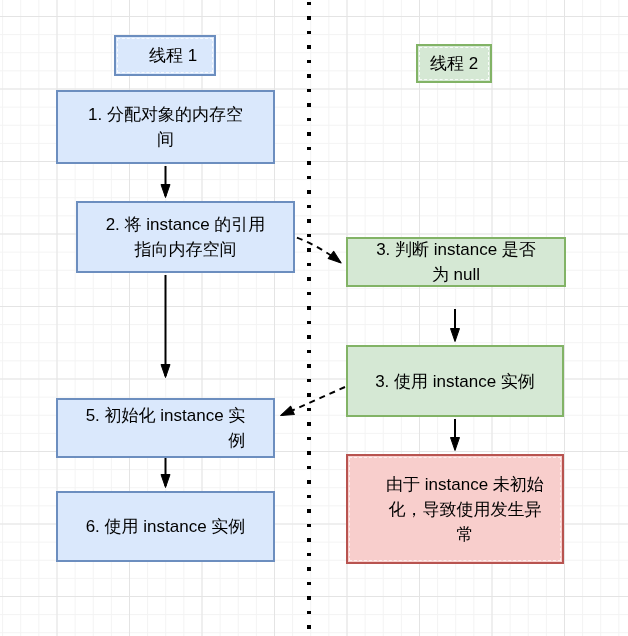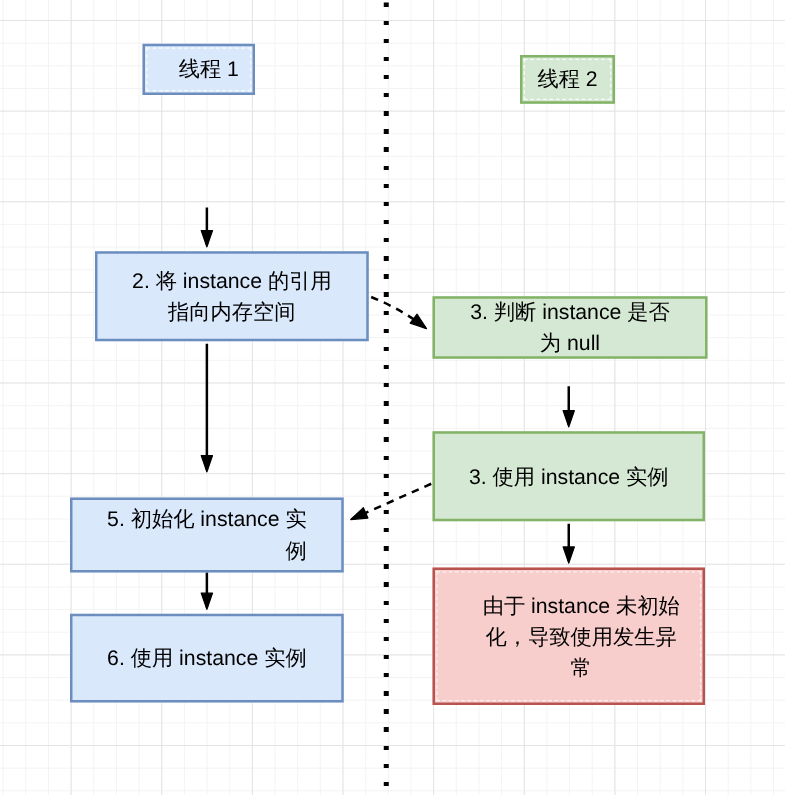--- a/index.html
+++ b/index.html
@@ -75,24 +75,26 @@
     </defs>
     <path class="edge" d="M165.5,166 L165.5,196" marker-end="url(#ah)"></path>
     <path class="edge" d="M165.5,275 L165.5,376" marker-end="url(#ah)"></path>
     <path class="edge" d="M165.5,456 L165.5,486" marker-end="url(#ah)"></path>
     <path class="edge" d="M455,309 L455,340" marker-end="url(#ah)"></path>
     <path class="edge" d="M455,419 L455,449" marker-end="url(#ah)"></path>
     <path class="edge dashed" d="M276,231 C298,236 322,248 340,262" marker-end="url(#ah)"></path>
     <path class="edge dashed" d="M345,387 L282,415" marker-end="url(#ah)"></path>
   </svg>
 
-  <div class="node lane-label" style="left: 114px; top: 35px; width: 90px; height: 41px; background-color: rgb(218, 232, 252); border-color: rgb(108, 142, 191); padding-left: 20px;">线程 1</div>
+  <div class="node lane-label" style="left: 114px; top: 35px; width: 102px; height: 41px; background-color: rgb(218, 232, 252); border-color: rgb(108, 142, 191); padding-left: 20px;">线程 1</div>
 
   <div class="node lane-label" style="left: 416px; top: 44px; width: 76px; height: 39px; background-color: rgb(213, 232, 212); border-color: rgb(130, 179, 102);">线程 2</div>
 
+  <div class="node" style="left: 56px; top: 90px; width: 219px; height: 74px; background-color: rgb(218, 232, 252); border-color: rgb(108, 142, 191);">1. 分配对象的内存空
+间</div>
 
   <div class="node" style="left: 56px; top: 201px; width: 219px; height: 72px; background-color: rgb(218, 232, 252); border-color: rgb(108, 142, 191); margin-left: 20px;">2. 将 instance 的引用
 指向内存空间</div>
 
   <div class="node" style="left: 346px; top: 237px; width: 220px; height: 50px; background-color: rgb(213, 232, 212); border-color: rgb(130, 179, 102);">3. 判断 instance 是否
 为 null</div>
 
   <div class="node" style="left: 346px; top: 345px; width: 218px; height: 72px; background-color: rgb(213, 232, 212); border-color: rgb(130, 179, 102);">3. 使用 instance 实例</div>
 
   <div class="node" style="left: 56px; top: 398px; width: 219px; height: 60px; background-color: rgb(218, 232, 252); border-color: rgb(108, 142, 191); text-align: right;">5. 初始化 instance 实

